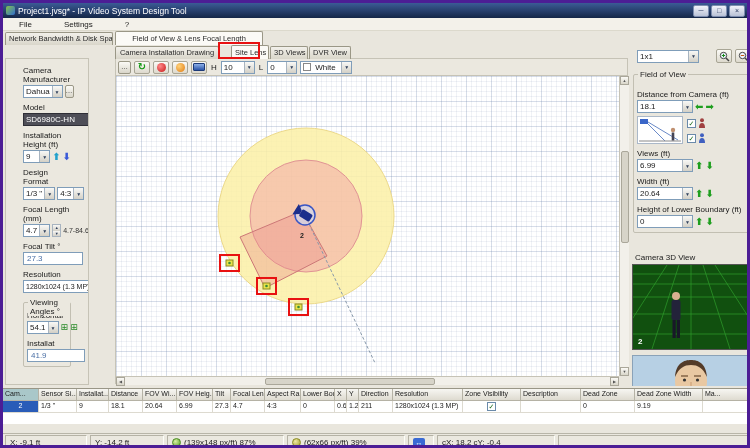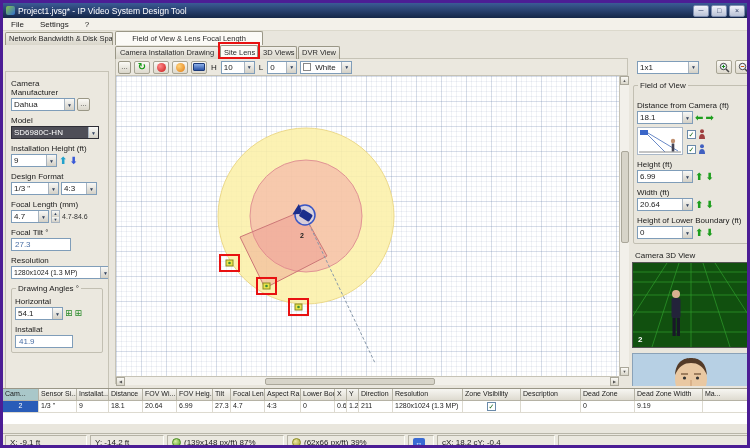--- a/index.html
+++ b/index.html
@@ -8,32 +8,32 @@
   .window{position:relative;width:750px;height:448px;background:#e9e6dd;border:3px solid #4c1d95;overflow:hidden}
 
   
   .titlebar{position:absolute;top:0;left:0;right:0;height:15px;background:linear-gradient(#3b5b96,#142647);display:flex;align-items:center;padding:0 2px;color:#fff}
   .app-icon{width:9px;height:9px;border-radius:2px;background:linear-gradient(135deg,#86c24a,#2f6cd0);margin:0 3px 0 1px;flex:none}
   .title-text{flex:1;font-size:8.5px;white-space:nowrap;overflow:hidden}
   .winbtn{width:16px;height:12px;margin-left:2px;flex:none;background:linear-gradient(#f0f2fa,#b9c2d6);border:1px solid #7c8cae;border-radius:2px;font-size:7px;line-height:10px;text-align:center;color:#25355c}
 
   
   .menubar{position:absolute;top:15px;left:0;right:0;height:13px;background:#f3f1ea;border-bottom:1px solid #dcd9cc;display:flex;align-items:stretch}
-  .menu-item{padding:0 8px;display:flex;align-items:center}
+  .menu-item{padding:0 16px;display:flex;align-items:center}
 
   
   .maintabs{position:absolute;top:28px;left:2px;height:14px;display:flex;align-items:flex-end;z-index:5}
   .tab{height:13px;line-height:12px;border:1px solid #9a9786;border-bottom:none;border-radius:2px 2px 0 0;background:linear-gradient(#f2f0ea,#d9d6ca);margin-right:2px;text-align:center;font-size:7.5px;white-space:nowrap;overflow:hidden;color:#2a2a2a;padding:0 3px}
   .tab.active{background:#fbfaf6;height:14px;line-height:13px}
   .t-main-1{width:108px}.t-main-2{width:148px}
   .subtabs{position:absolute;top:41px;left:112px;height:15px;display:flex;align-items:flex-end;z-index:5}
-  .t-sub-1{width:104px;margin-right:1px}.t-sub-2{width:38px;margin-right:1px}.t-sub-3{width:38px;margin-right:1px}.t-sub-4{width:42px}
-
-  
-  .left-panel{position:absolute;left:2px;top:68px;width:104px;height:327px;background:#ebe8df;border:1px solid #c6c3b6;padding:2px 5px;overflow:hidden}
+  .t-sub-1{width:104px;margin-right:12px}.t-sub-2{width:38px;margin-right:1px}.t-sub-3{width:38px;margin-right:1px}.t-sub-4{width:42px}
+
+  
+  .left-panel{position:absolute;left:2px;top:55px;width:84px;height:327px;background:#ebe8df;border:1px solid #c6c3b6;padding:2px 17px;overflow:hidden}
   .fl{margin-top:5px;margin-bottom:1px;line-height:9px}
   .fl.w60{width:62px}
   .fr{display:flex;align-items:center;gap:2px}
   .combo{height:13px;background:#fff;border:1px solid #7f9db9;display:flex;align-items:stretch;font-size:8px}
   .cv{flex:1;padding:0 2px;line-height:11px;white-space:nowrap;overflow:hidden}
   .ca{width:10px;flex:none;background:linear-gradient(#f8f8f6,#d3d0c6);border-left:1px solid #a8b4c0;display:flex;align-items:center;justify-content:center;font-size:5px;color:#32425e}
   .combo.dark{background:#4e4e57;border-color:#2e2e36}
   .combo.dark .cv{color:#fff}
   .tbox{height:13px;background:#fff;border:1px solid #7f9db9;line-height:11px;padding:0 3px;color:#4a6fa5}
   .btn-sm{width:13px;height:13px;background:linear-gradient(#fbfaf6,#d9d6ca);border:1px solid #9a9786;border-radius:2px;font-size:7px;line-height:10px;text-align:center;color:#333}
@@ -67,29 +67,29 @@
   .plan-svg{position:absolute;inset:0}
   .vscroll{position:absolute;left:503px;top:17px;width:10px;height:300px;background:#f2f0ea;border-left:1px solid #c6c3b6;display:flex;flex-direction:column;align-items:center}
   .hscroll{position:absolute;left:0;top:317px;width:503px;height:9px;background:#f2f0ea;border-top:1px solid #c6c3b6;display:flex;align-items:center}
   .sbb{width:9px;height:9px;background:linear-gradient(#fbfaf6,#d9d6ca);border:1px solid #aaa79a;font-size:4px;line-height:7px;text-align:center;color:#555;flex:none}
   .vthumb{width:8px;height:92px;margin-top:66px;background:#d7d4c9;border:1px solid #aaa79a;border-radius:2px}
   .hthumb{width:170px;height:7px;margin-left:140px;background:#d7d4c9;border:1px solid #aaa79a;border-radius:2px}
   .sb-corner{position:absolute;left:503px;top:317px;width:10px;height:9px;background:#e9e6dd}
 
   
   .right-panel{position:absolute;left:628px;top:44px;width:120px;height:339px;overflow:hidden}
-  .rp-row1{display:flex;align-items:center;gap:3px;margin:13px 0 0 6px}
+  .rp-row1{display:flex;align-items:center;gap:3px;margin:2px 0 0 6px}
   .zoombtn{width:16px;height:14px;background:linear-gradient(#fbfaf6,#ddd9cd);border:1px solid #a8a595;border-radius:2px;display:flex;align-items:center;justify-content:center}
   .fovgrp{margin:11px 2px 0 2px}
   .illus-row{display:flex;gap:4px;margin-top:3px;align-items:flex-start}
   .chkcol{display:flex;flex-direction:column;gap:4px;padding-top:2px}
   .chkrow{display:flex;align-items:center;gap:2px}
   .cbx{width:9px;height:9px;background:#fff;border:1px solid #6a8aaa;display:inline-flex;align-items:center;justify-content:center;flex:none}
   .ck{font-size:7px;line-height:7px;color:#1a6a1a;font-weight:bold}
-  .rp-label{margin:7px 0 1px 4px}
+  .rp-label{margin:20px 0 1px 4px}
   .view3d{margin:2px 0 0 1px;width:118px;height:86px;border:1px solid #555}
   .faceview{margin:5px 0 0 1px;width:118px;height:62px;border:1px solid #8aa2b8}
 
   
   .anno{position:absolute;border:2px solid #e81111;z-index:40;pointer-events:none}
   .anno-siteplan{left:215px;top:39px;width:42px;height:17px}
 
   
   .dtable{position:absolute;left:0;top:385px;width:750px;height:36px;background:#fff;border-top:1px solid #999687;font-size:7px}
   .trh{display:flex;height:12px}
@@ -195,21 +195,21 @@
     <div class="fl">Focal Tilt °</div>
     <div class="tbox" style="width:60px">27.3</div>
 
     <div class="fl">Resolution</div>
     <div class="combo" style="width:100px;font-size:7px">
       <span class="cv">1280x1024 (1.3 MP)</span>
       <span class="ca">▼</span>
     </div>
 
     <div class="grpbox">
-      <div class="grptitle">Drawing Angles °</div>
+      <div class="grptitle">Viewing Angles °</div>
       <div class="fl" style="margin-top:1px">Horizontal</div>
       <div class="fr">
         <div class="combo" style="width:48px">
           <span class="cv">54.1</span>
           <span class="ca">▼</span>
         </div>
         <span class="gsq">⊞</span>
         <span class="gsq">⊞</span>
       </div>
       <div class="fl">Installat</div>
@@ -349,21 +349,21 @@
                 <span class="ck">✓</span>
               </span>
             <svg width="8" height="11" viewBox="0 0 8 11">
               <circle cx="4" cy="2.2" r="2" fill="#4060c0"></circle>
                 <path d="M1,10 Q1,5 4,5 Q7,5 7,10 Z" fill="#4060c0"></path>
             </svg>
           </div>
         </div>
       </div>
 
-      <div class="fl">Height (ft)</div>
+      <div class="fl">Views (ft)</div>
       <div class="fr">
         <div class="combo" style="width:56px">
           <span class="cv">6.99</span>
           <span class="ca">▼</span>
         </div>
         <span class="ga">⬆</span>
         <span class="ga">⬇</span>
       </div>
 
       <div class="fl">Width (ft)</div>

